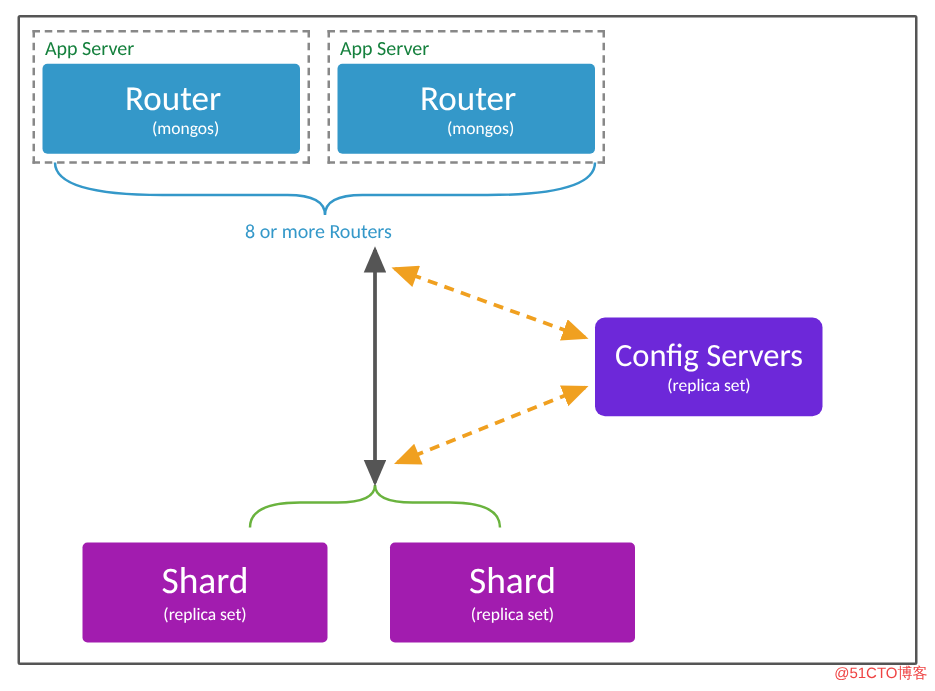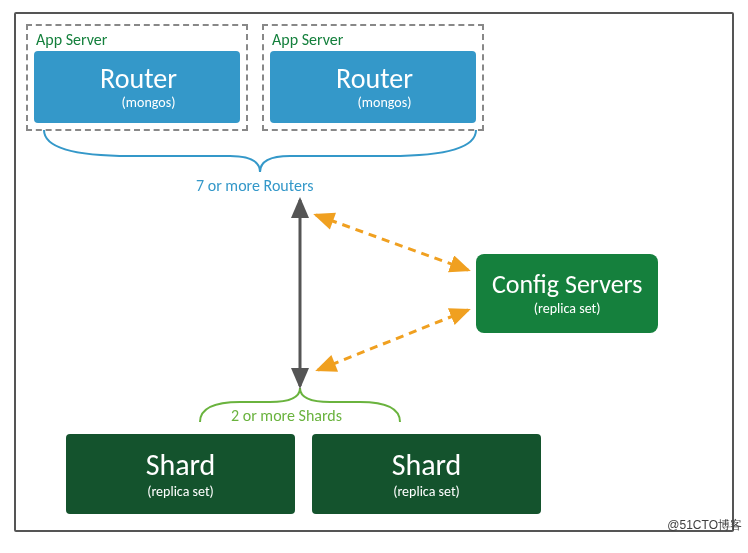--- a/index.html
+++ b/index.html
@@ -3,28 +3,28 @@
 <meta charset="utf-8">
 <style>
   * { box-sizing: border-box; margin: 0; padding: 0; }
   body { font-family: "Gill Sans", "Gill Sans MT", Calibri, sans-serif; background: #fff; width: 748px; height: 553px; position: relative; }
   .outer { position: absolute; left: 14px; top: 12px; width: 720px; height: 520px; border: 2px solid #555; border-radius: 2px; }
   .appserver { position: absolute; border: 2px dashed #888; padding: 4px 6px 6px 6px; }
   .appserver-label { font-size: 16px; color: #15803d; padding: 0 0 2px 2px; }
   .router { background: #3498c9; color: #fff; text-align: center; border-radius: 4px; padding: 10px 0 12px 3px; width: 206px; }
   .router-title { font-size: 28px; font-weight: 400; }
   .router-sub { font-size: 14px; margin-top: -2px; margin-left: 20px; }
-  .config { position: absolute; background: #15803d; color: #fff; text-align: center; border-radius: 8px; padding: 14px 16px 16px 16px; }
+  .config { position: absolute; background: #6d28d9; color: #fff; text-align: center; border-radius: 8px; padding: 14px 16px 16px 16px; }
   .config-title { font-size: 26px; }
   .config-sub { font-size: 14px; }
-  .shard { position: absolute; background: #14532d; color: #fff; text-align: center; border-radius: 4px; padding: 12px 0 14px 0; width: 229px; }
+  .shard { position: absolute; background: #a21caf; color: #fff; text-align: center; border-radius: 4px; padding: 12px 0 14px 0; width: 196px; }
   .shard-title { font-size: 30px; }
   .shard-sub { font-size: 14px; }
   .brace-label { position: absolute; font-size: 16px; }
-  .watermark { position: absolute; right: 6px; bottom: 19px; font-size: 12px; color: #404040; font-family: sans-serif; }
+  .watermark { position: absolute; right: 6px; bottom: 6px; font-size: 12px; color: #ef4444; font-family: sans-serif; }
   svg.overlay { position: absolute; left: 0; top: 0; width: 748px; height: 553px; pointer-events: none; }
 </style>
 </head>
 <body>
 
 <div class="outer">
 
   <div class="appserver" style="left:10px; top:10px;">
     <div class="appserver-label">App Server</div>
     <div class="router">
@@ -49,22 +49,21 @@
   <div class="shard" style="left:50px; top:420px;">
     <div class="shard-title">Shard</div>
     <div class="shard-sub">(replica set)</div>
   </div>
 
   <div class="shard" style="left:296px; top:420px;">
     <div class="shard-title">Shard</div>
     <div class="shard-sub">(replica set)</div>
   </div>
 
-  <div class="brace-label" style="left:180px; top:162px; color:#3498c9;">7 or more Routers</div>
-  <div class="brace-label" style="left:215px; top:392px; color:#6ab33e;">2 or more Shards</div>
+  <div class="brace-label" style="left:180px; top:162px; color:#3498c9;">8 or more Routers</div>
 
 </div>
 
 <svg class="overlay">
   <defs>
     <marker id="ah-gray" markerWidth="10" markerHeight="10" refX="6" refY="3" orient="auto">
       <path d="M0,0 L7,3 L0,6 Z" fill="#555"></path>
     </marker>
     <marker id="ah-gray-r" markerWidth="10" markerHeight="10" refX="1" refY="3" orient="auto">
       <path d="M7,0 L0,3 L7,6 Z" fill="#555"></path>

